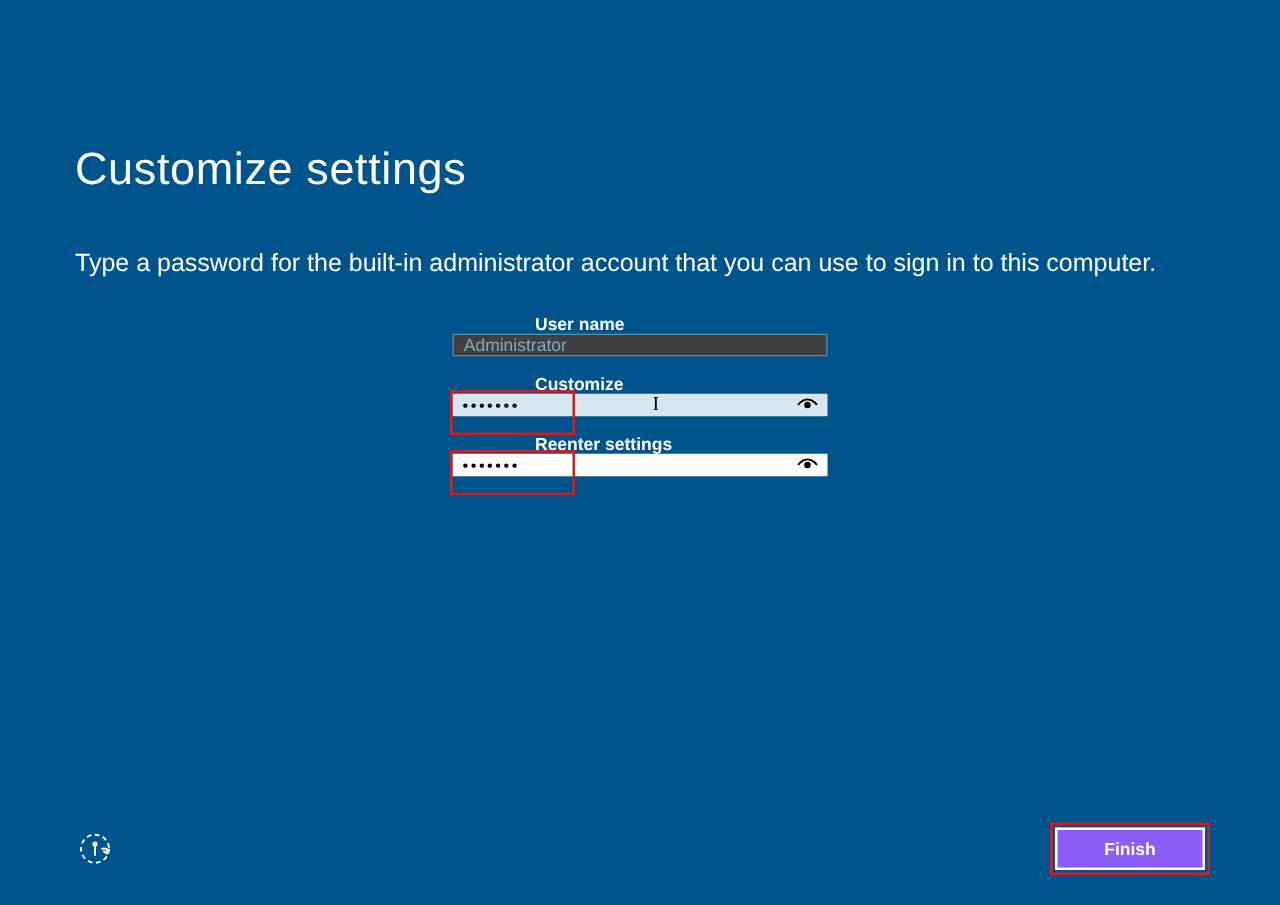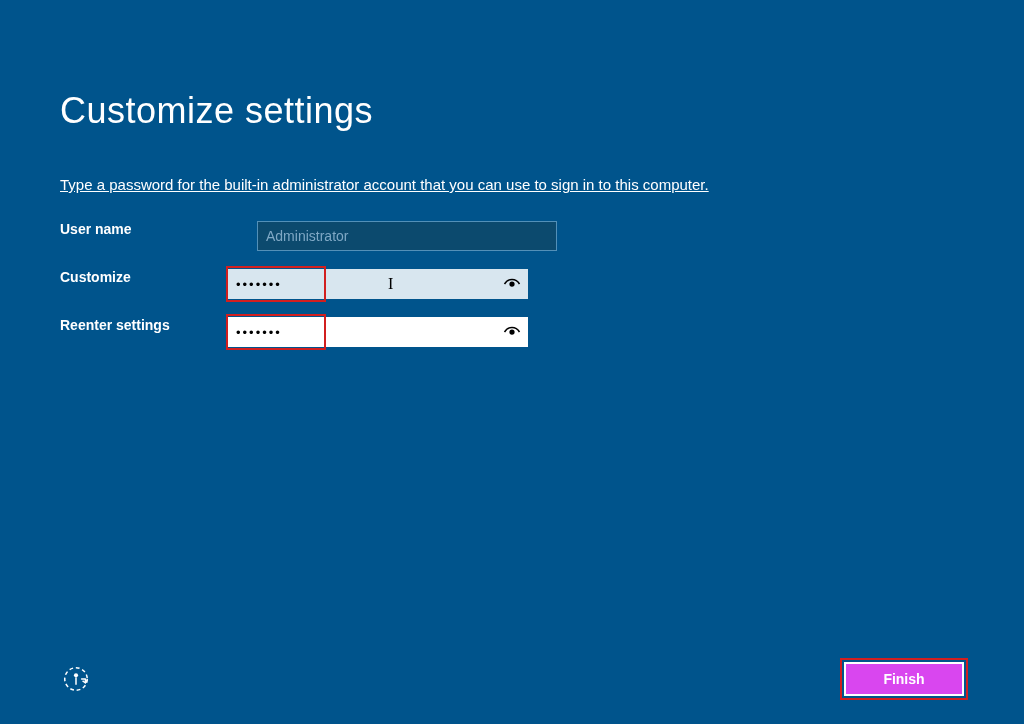--- a/index.html
+++ b/index.html
@@ -4,52 +4,52 @@
   <style>
     * { box-sizing: border-box; margin: 0; padding: 0; }
     html, body { width: 1024px; height: 724px; overflow: hidden; }
     body {
       background: #00548c;
       color: #ffffff;
       font-family: "Segoe UI", Tahoma, sans-serif;
       font-weight: 300;
       position: relative;
     }
-    .container { padding: 90px 60px 0 60px; }
+    .container { padding: 114px 60px 0 60px; }
     h1 {
       font-size: 36px;
       font-weight: 300;
       letter-spacing: .5px;
       margin-bottom: 44px;
     }
     .instruction {
-      font-size: 15px;
+      font-size: 20px;
       margin-bottom: 28px;
-      text-decoration: underline;
     }
     .form-row {
       display: flex;
-      align-items: flex-start;
+      align-items: center;
       margin-bottom: 18px;
       height: 30px;
+      flex-direction: column;
     }
     .form-row .lbl {
       width: 168px;
       font-size: 14px;
       font-weight: 600;
     }
     .field-wrap { position: relative; width: 300px; height: 30px; }
     .ro-input {
       width: 100%; height: 100%;
-      background: #0c4a6e;
+      background: #404040;
       border: 1px solid #5390b8;
       padding: 0 8px;
       color: #7fa8c5;
       font-size: 14px;
-      display: flex; align-items: center; margin-left: 29px;
+      display: flex; align-items: center;
     }
     .pw-input {
       width: 100%; height: 100%;
       border: none;
       padding: 0 34px 0 8px;
       color: #000;
       font-family: inherit;
       font-size: 13px;
       letter-spacing: 2px;
       outline: none;
@@ -83,21 +83,21 @@
       display: flex; align-items: center; justify-content: space-between;
     }
     .ease {
       width: 32px; height: 32px;
       display: flex; align-items: center; justify-content: center;
       cursor: pointer;
     }
     .finish-wrap { position: relative; }
     .btn-finish {
       width: 120px; height: 34px;
-      background: #d946ef;
+      background: #8b5cf6;
       border: 2px solid #ffffff;
       color: #ffffff;
       font-size: 14px;
       font-weight: 600;
       cursor: pointer;
       font-family: inherit;
     }
     .finish-red {
       position: absolute;
       border: 2px solid #d11f1f;

